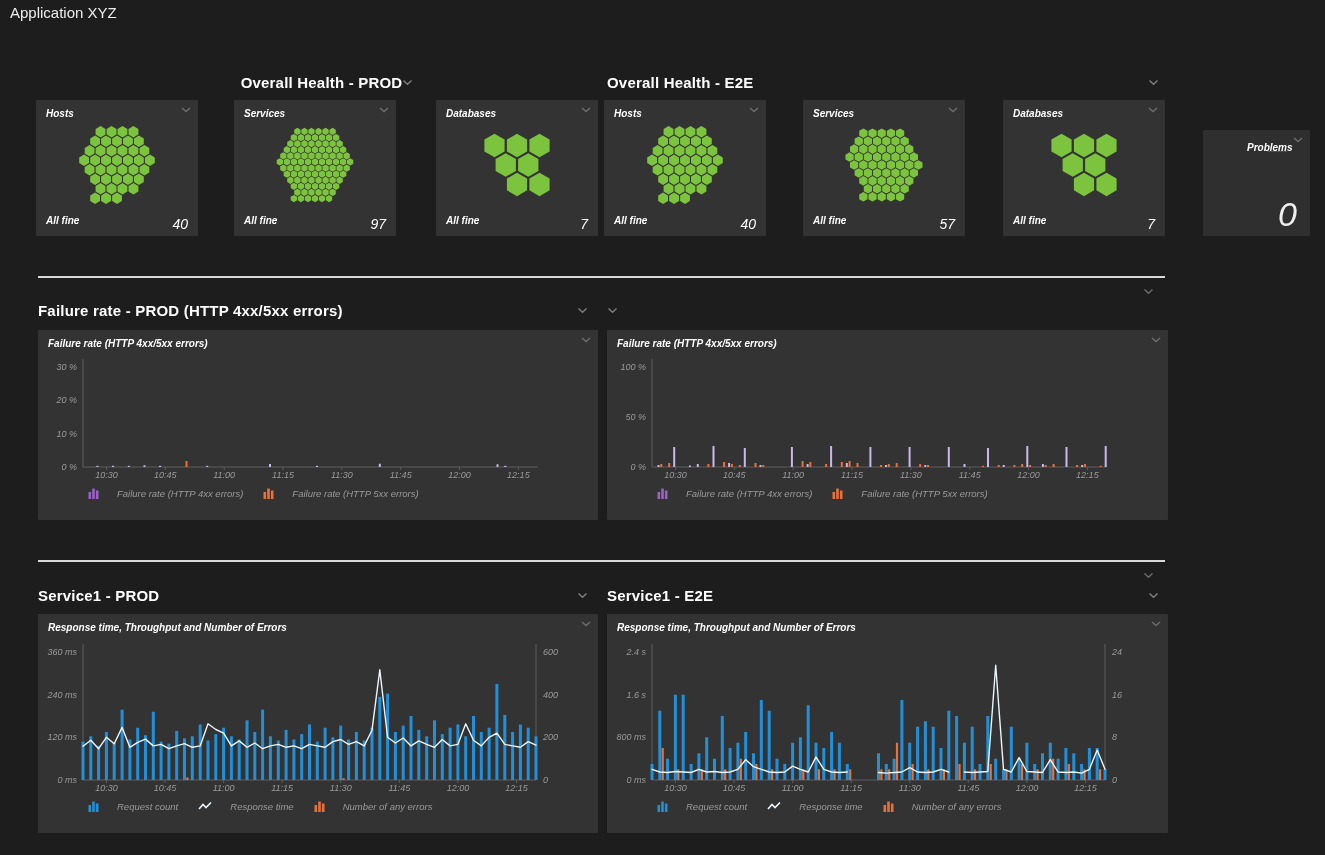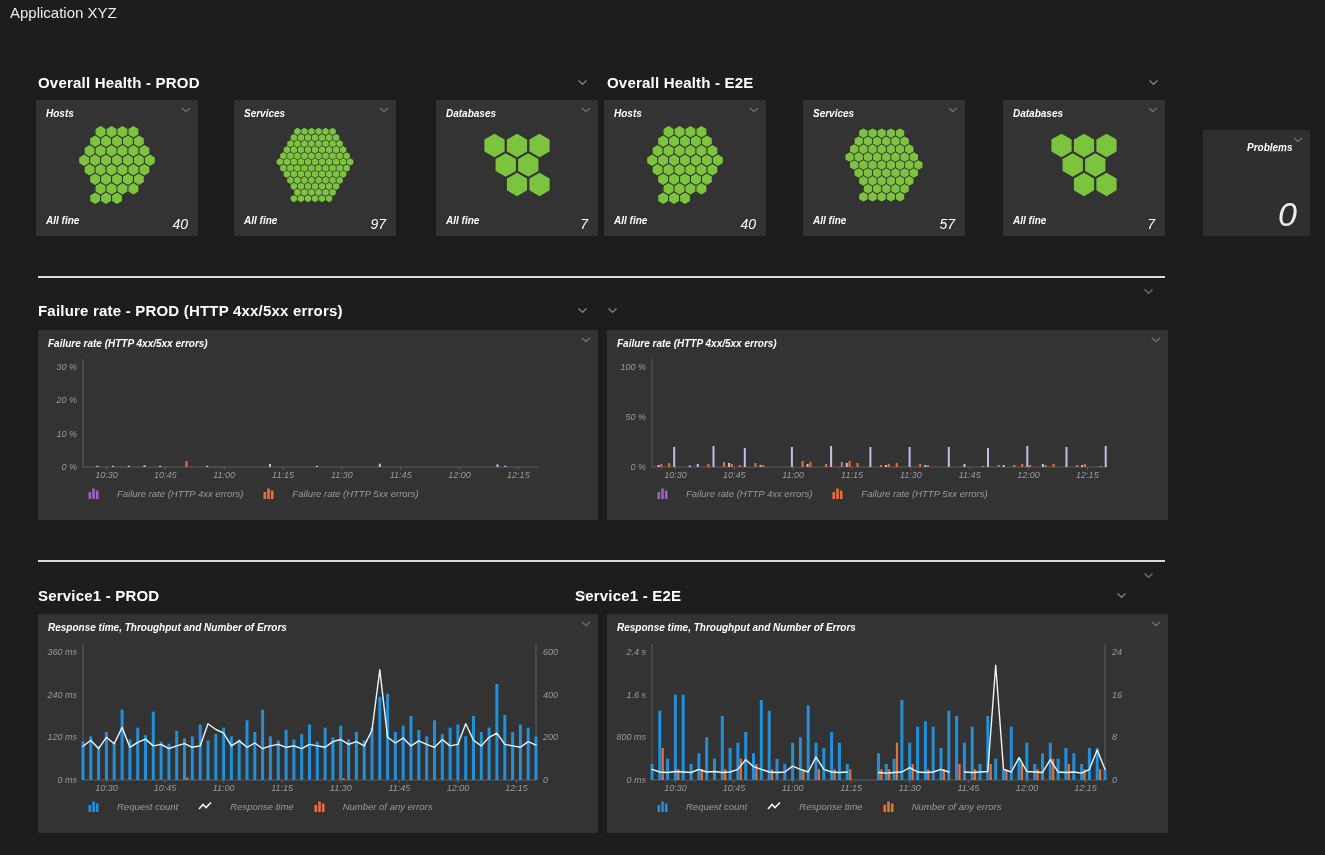--- a/index.html
+++ b/index.html
@@ -27,21 +27,21 @@
   .legend{position:absolute;left:50px;display:flex;gap:20px;align-items:center;z-index:2;}
   .legend-item{display:flex;align-items:center;gap:18px;font-size:9.5px;color:#9a9a9a;cursor:pointer;}
 </style>
 </head>
 <body>
 
 <div class="dashboard">
 
   <div class="page-title">Application XYZ</div>
 
-  <div class="section-header" style="left:38px;top:72px;width:550px;">
+  <div class="section-header" style="left:52px;top:72px;width:550px;justify-content:center;">
     <span class="sh-label">Overall Health - PROD</span>
     <span class="chev">
         <svg width="11" height="7">
           <path d="M1.5 1.5 L5.5 5.2 L9.5 1.5" stroke="#7c7c7c" stroke-width="1.5" fill="none"></path>
         </svg>
       </span>
   </div>
   <div class="section-header" style="left:607px;top:72px;width:552px;">
     <span class="sh-label">Overall Health - E2E</span>
     <span class="chev">
@@ -577,21 +577,21 @@
       </svg></span>
 
   <div class="section-header" style="left:38px;top:585px;width:550px;">
     <span class="sh-label">Service1 - PROD</span>
     <span class="chev">
         <svg width="11" height="7">
           <path d="M1.5 1.5 L5.5 5.2 L9.5 1.5" stroke="#7c7c7c" stroke-width="1.5" fill="none"></path>
         </svg>
       </span>
   </div>
-  <div class="section-header" style="left:575px;top:585px;width:552px;align-items:center;">
+  <div class="section-header" style="left:607px;top:585px;width:552px;align-items:center;">
     <span class="sh-label">Service1 - E2E</span>
     <span class="chev">
         <svg width="11" height="7">
           <path d="M1.5 1.5 L5.5 5.2 L9.5 1.5" stroke="#7c7c7c" stroke-width="1.5" fill="none"></path>
         </svg>
       </span>
   </div>
 
   <div class="tile chart-tile" style="left:38px;top:614px;width:560px;height:219px;">
     <span class="tile-title">Response time, Throughput and Number of Errors</span>

